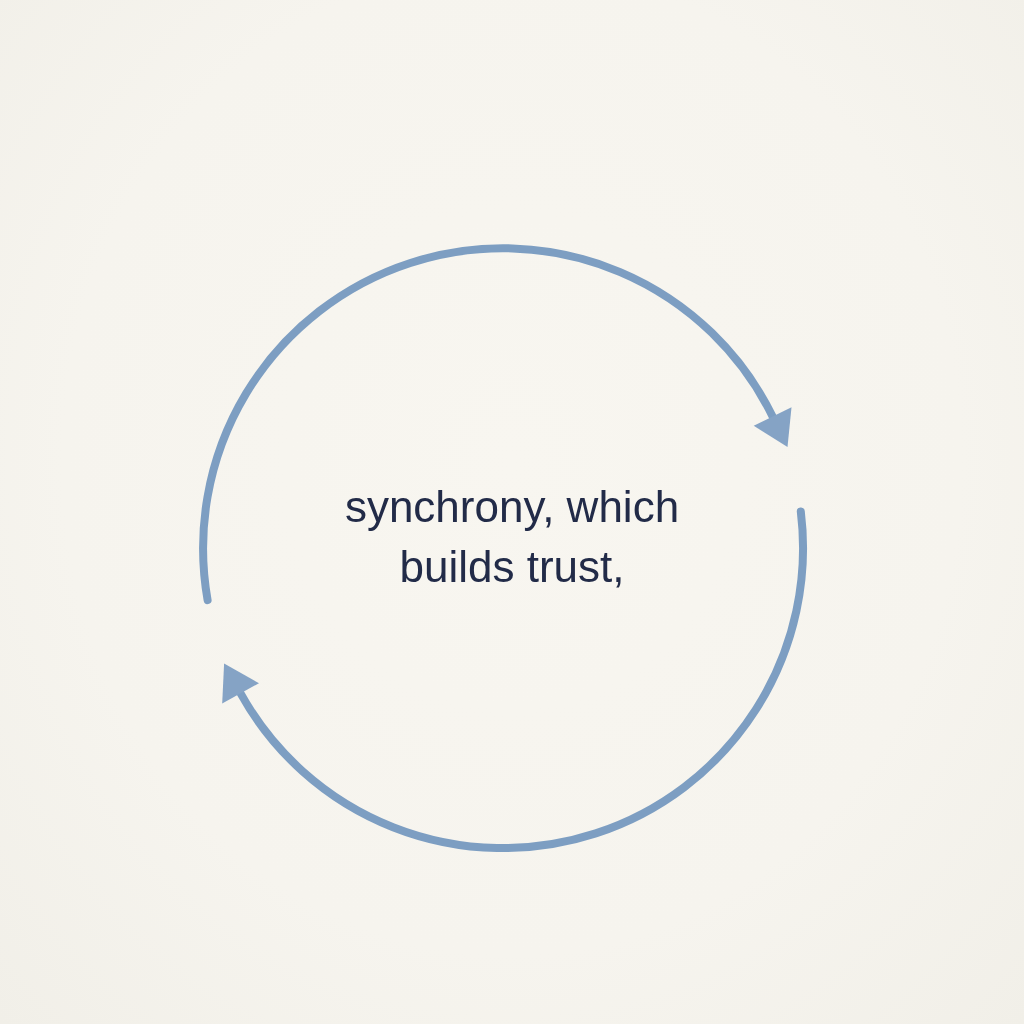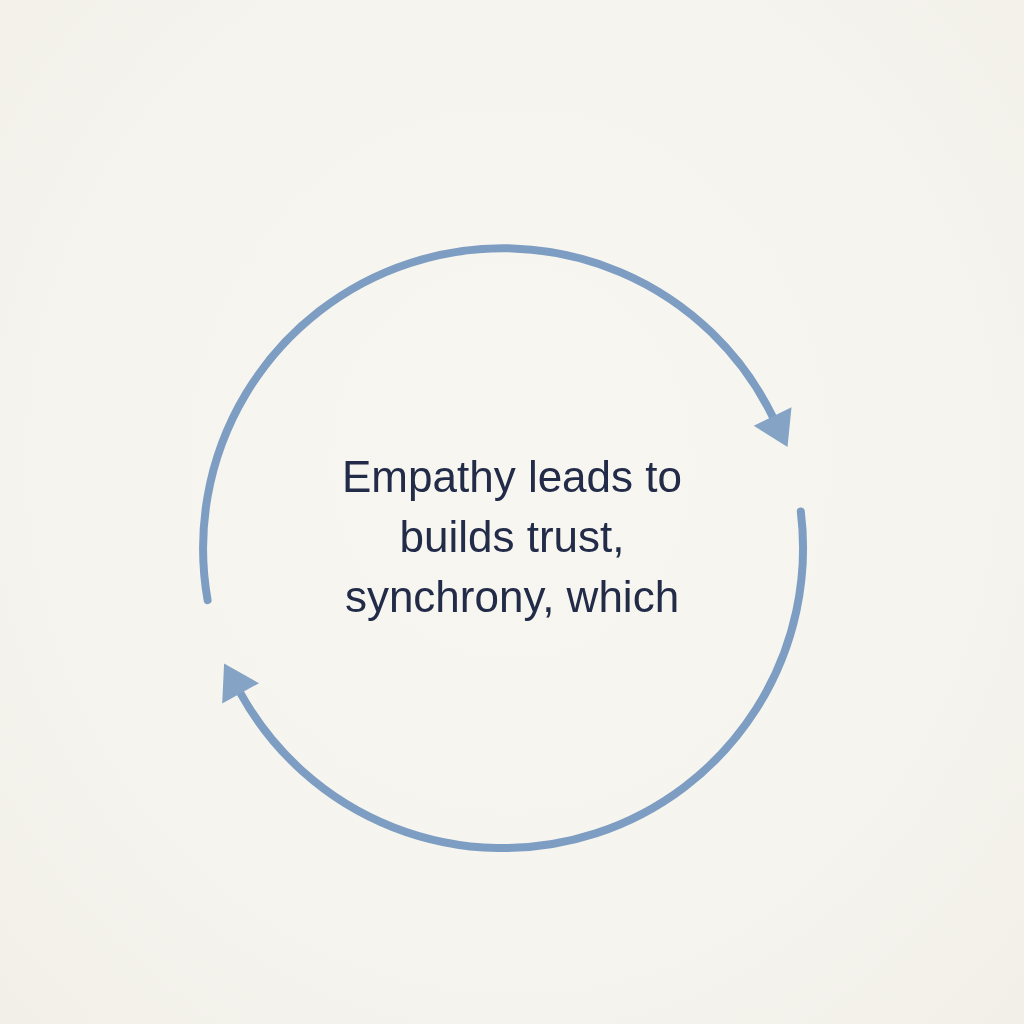--- a/index.html
+++ b/index.html
@@ -62,18 +62,17 @@
     <path d="M 207.6 600.1 A 300 300 0 0 1 772.6 416.5" fill="none" stroke="#7d9ec2" stroke-width="8" stroke-linecap="round"></path>
 
     <path d="M 800.8 511.4 A 300 300 0 0 1 240.6 693.4" fill="none" stroke="#7d9ec2" stroke-width="8" stroke-linecap="round"></path>
 
     <polygon points="787.5,447.1 753.7,425.7 791.5,407.3" fill="#85a3c5"></polygon>
 
     <polygon points="224.1,663.6 259.0,683.2 222.2,703.6" fill="#85a3c5"></polygon>
   </svg>
 
   <div class="center-text">
-    <div class="line">Empathy leads to</div>
+    <div class="line">synchrony, which</div>
     <div class="line">builds trust,</div>
-    <div class="line">synchrony, which</div>
   </div>
 
 </div>
 
 </body></html>

